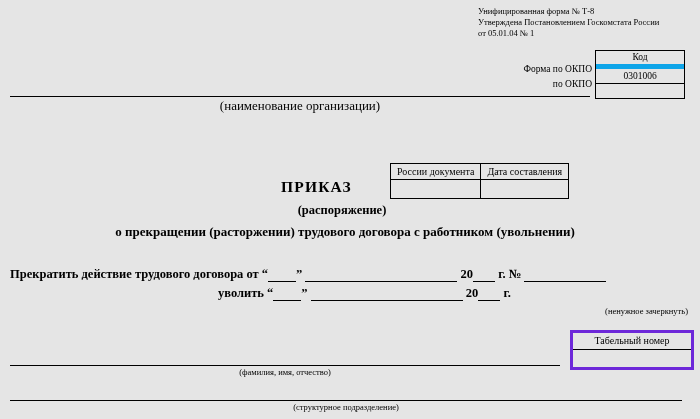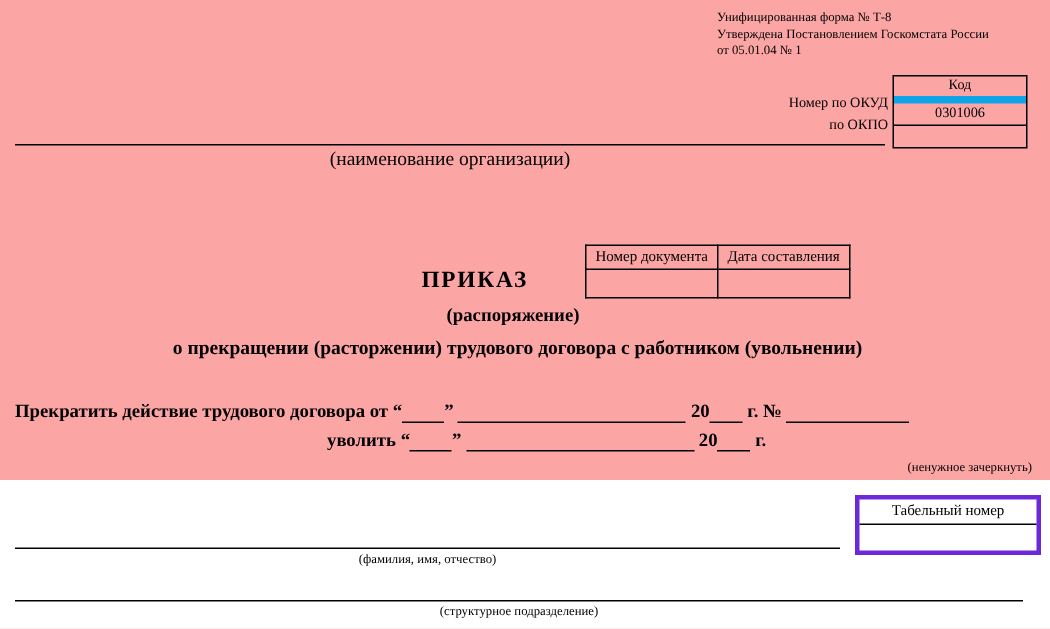--- a/index.html
+++ b/index.html
@@ -11,22 +11,22 @@
     width: 700px;
     height: 419px;
     font-family: "Liberation Serif", serif;
     color: #000000;
     position: relative;
     overflow: hidden;
   }
   .page {
     position: relative;
     width: 700px;
-    height: 320px;
-    background: #fca5a5;
+    height: 419px;
+    background: #e5e5e5;
   }
 
   
   .header-lines {
     position: absolute;
     left: 478px;
     top: 6px;
     font-size: 8.5px;
     line-height: 11px;
     text-align: left;
@@ -245,30 +245,30 @@
     <div>Утверждена Постановлением Госкомстата России</div>
     <div>от 05.01.04 № 1</div>
   </div>
 
   <div class="kod-box">
     <div class="kod-title">Код</div>
     <div class="kod-cell">0301006</div>
     <div class="kod-cell empty" style="border-top:1px solid #000;"></div>
   </div>
 
-  <div class="okud-label">Номер по ОКУД</div>
+  <div class="okud-label">Форма по ОКПО</div>
   <div class="okpo-label">по ОКПО</div>
 
   <div class="org-line"></div>
   <div class="org-caption">(наименование организации)</div>
 
   <table class="doc-table">
     <tbody>
         <tr>
-      <td class="h">Номер документа</td>
+      <td class="h">России документа</td>
       <td class="h">Дата составления</td>
     </tr>
     <tr>
       <td class="v"></td>
       <td class="v"></td>
     </tr>
   </tbody>
     </table>
 
   <div class="prikaz">ПРИКАЗ</div>

